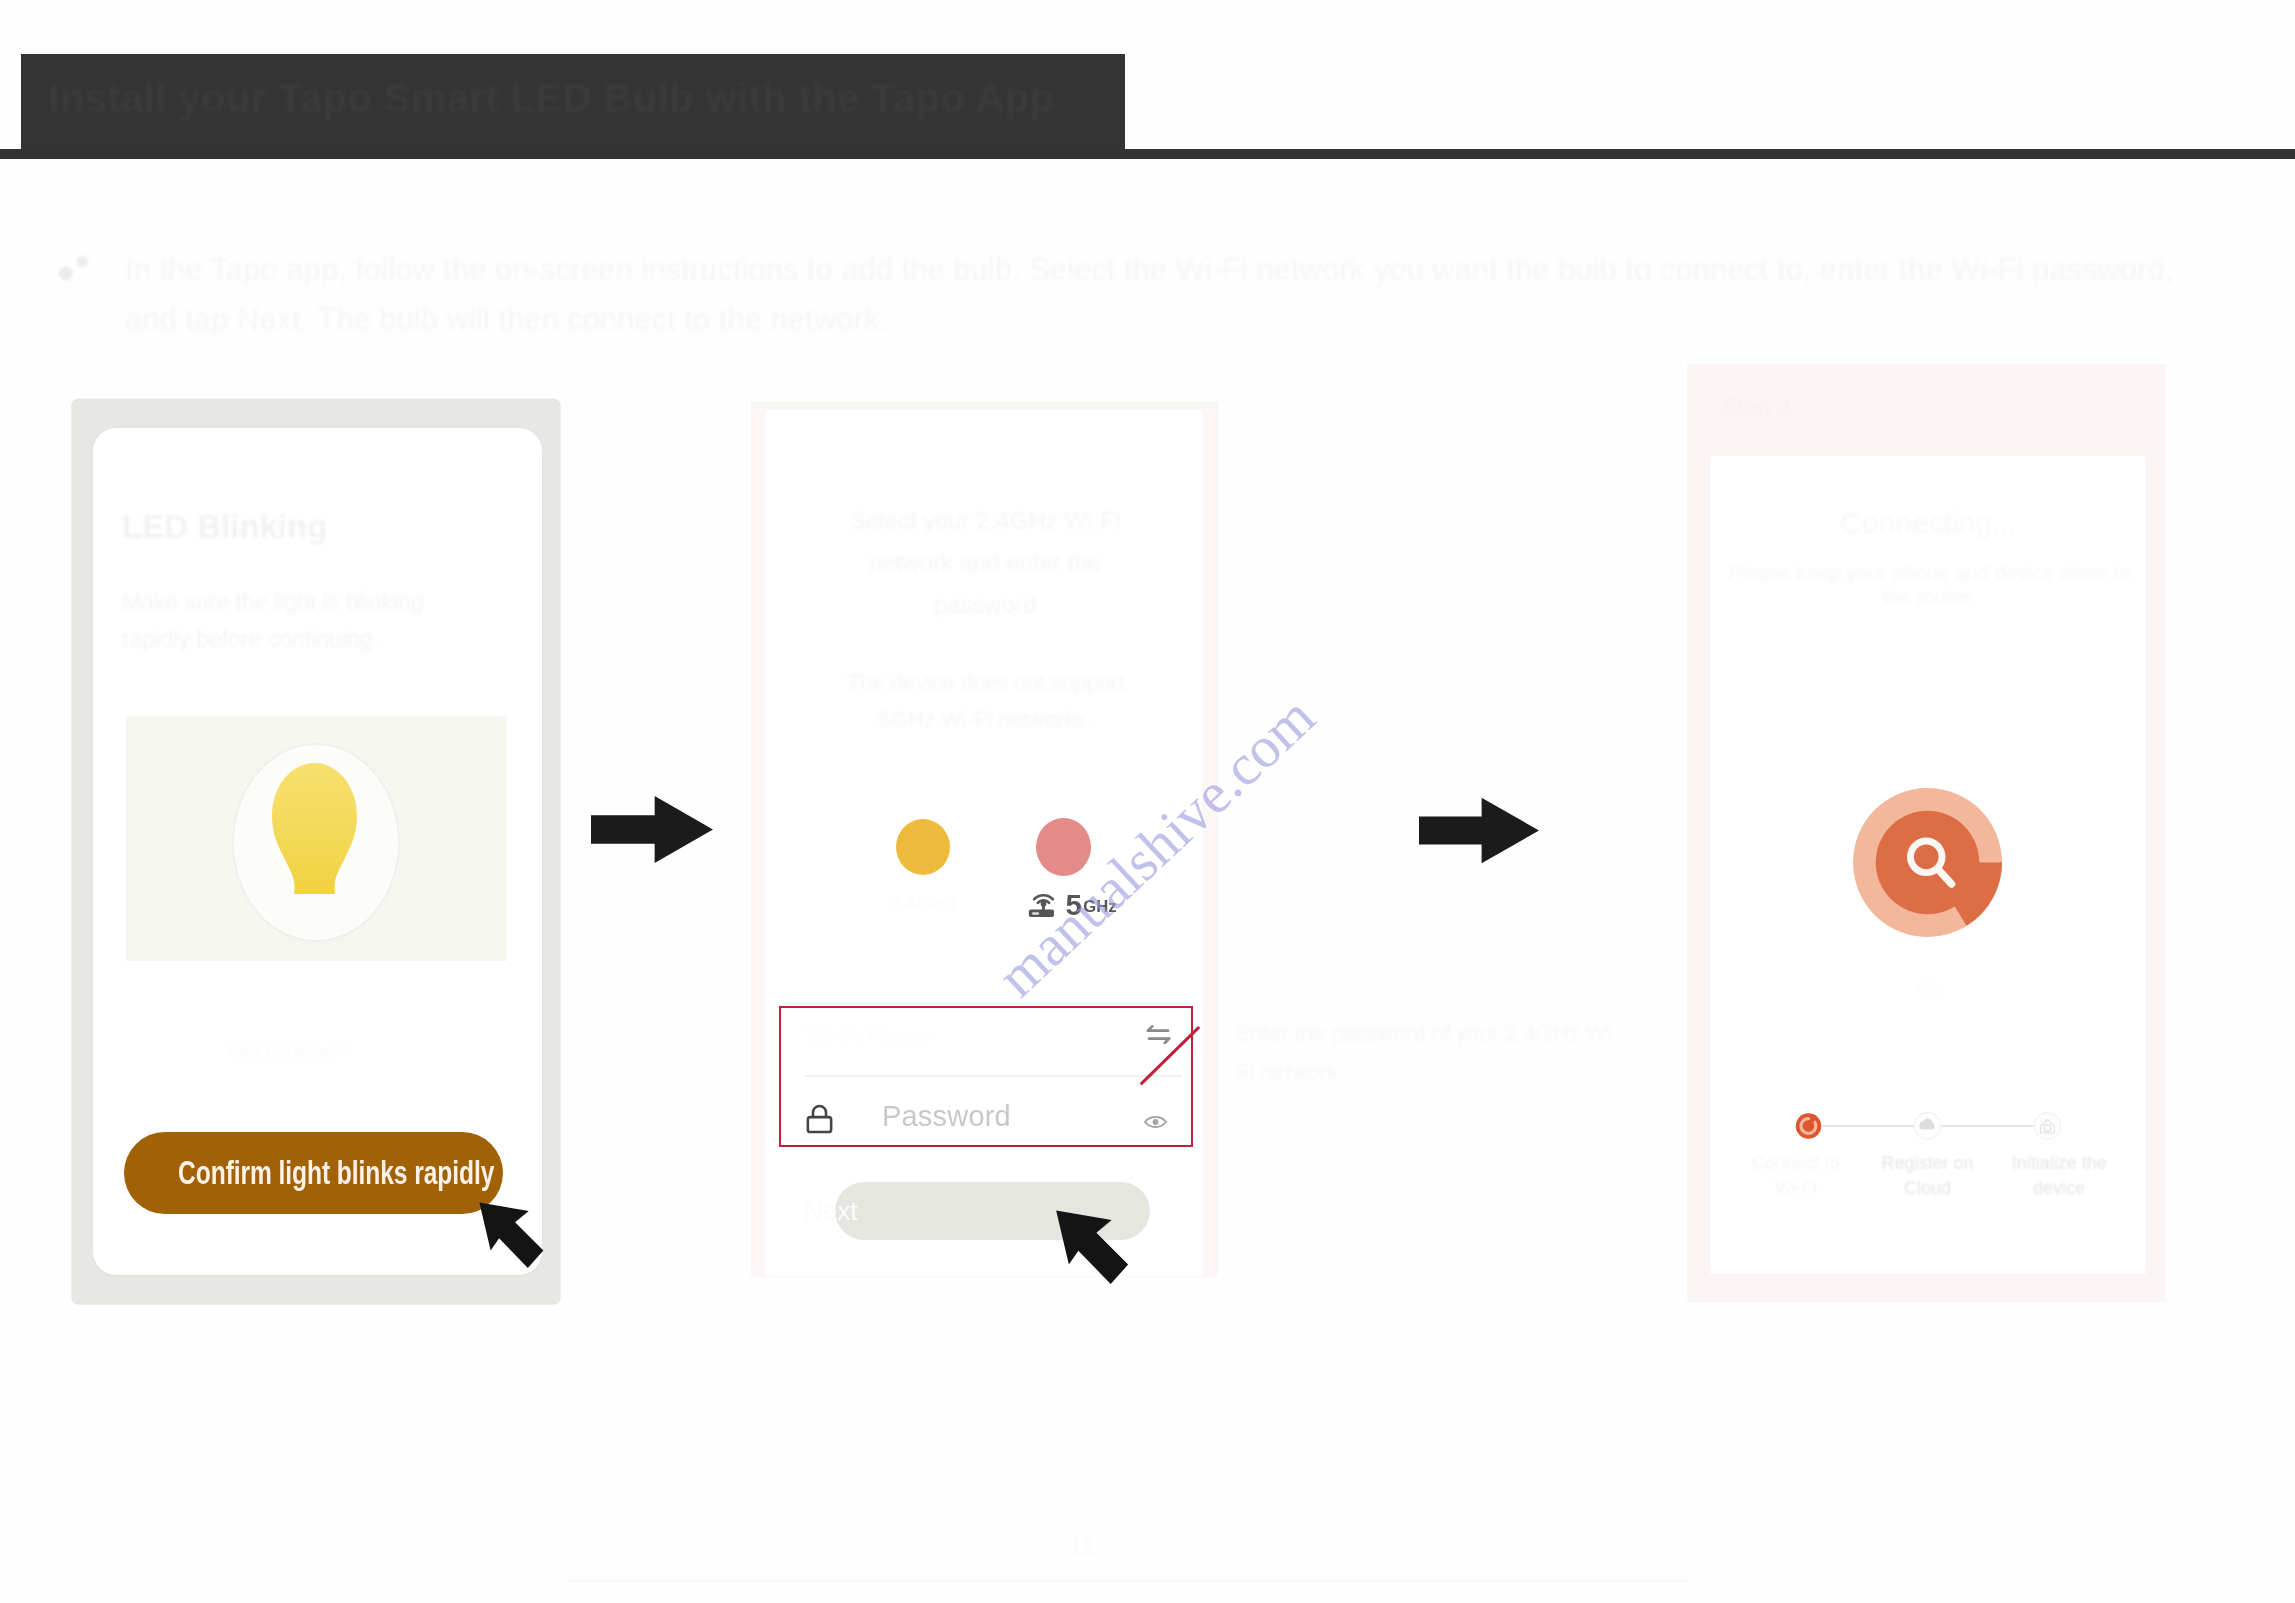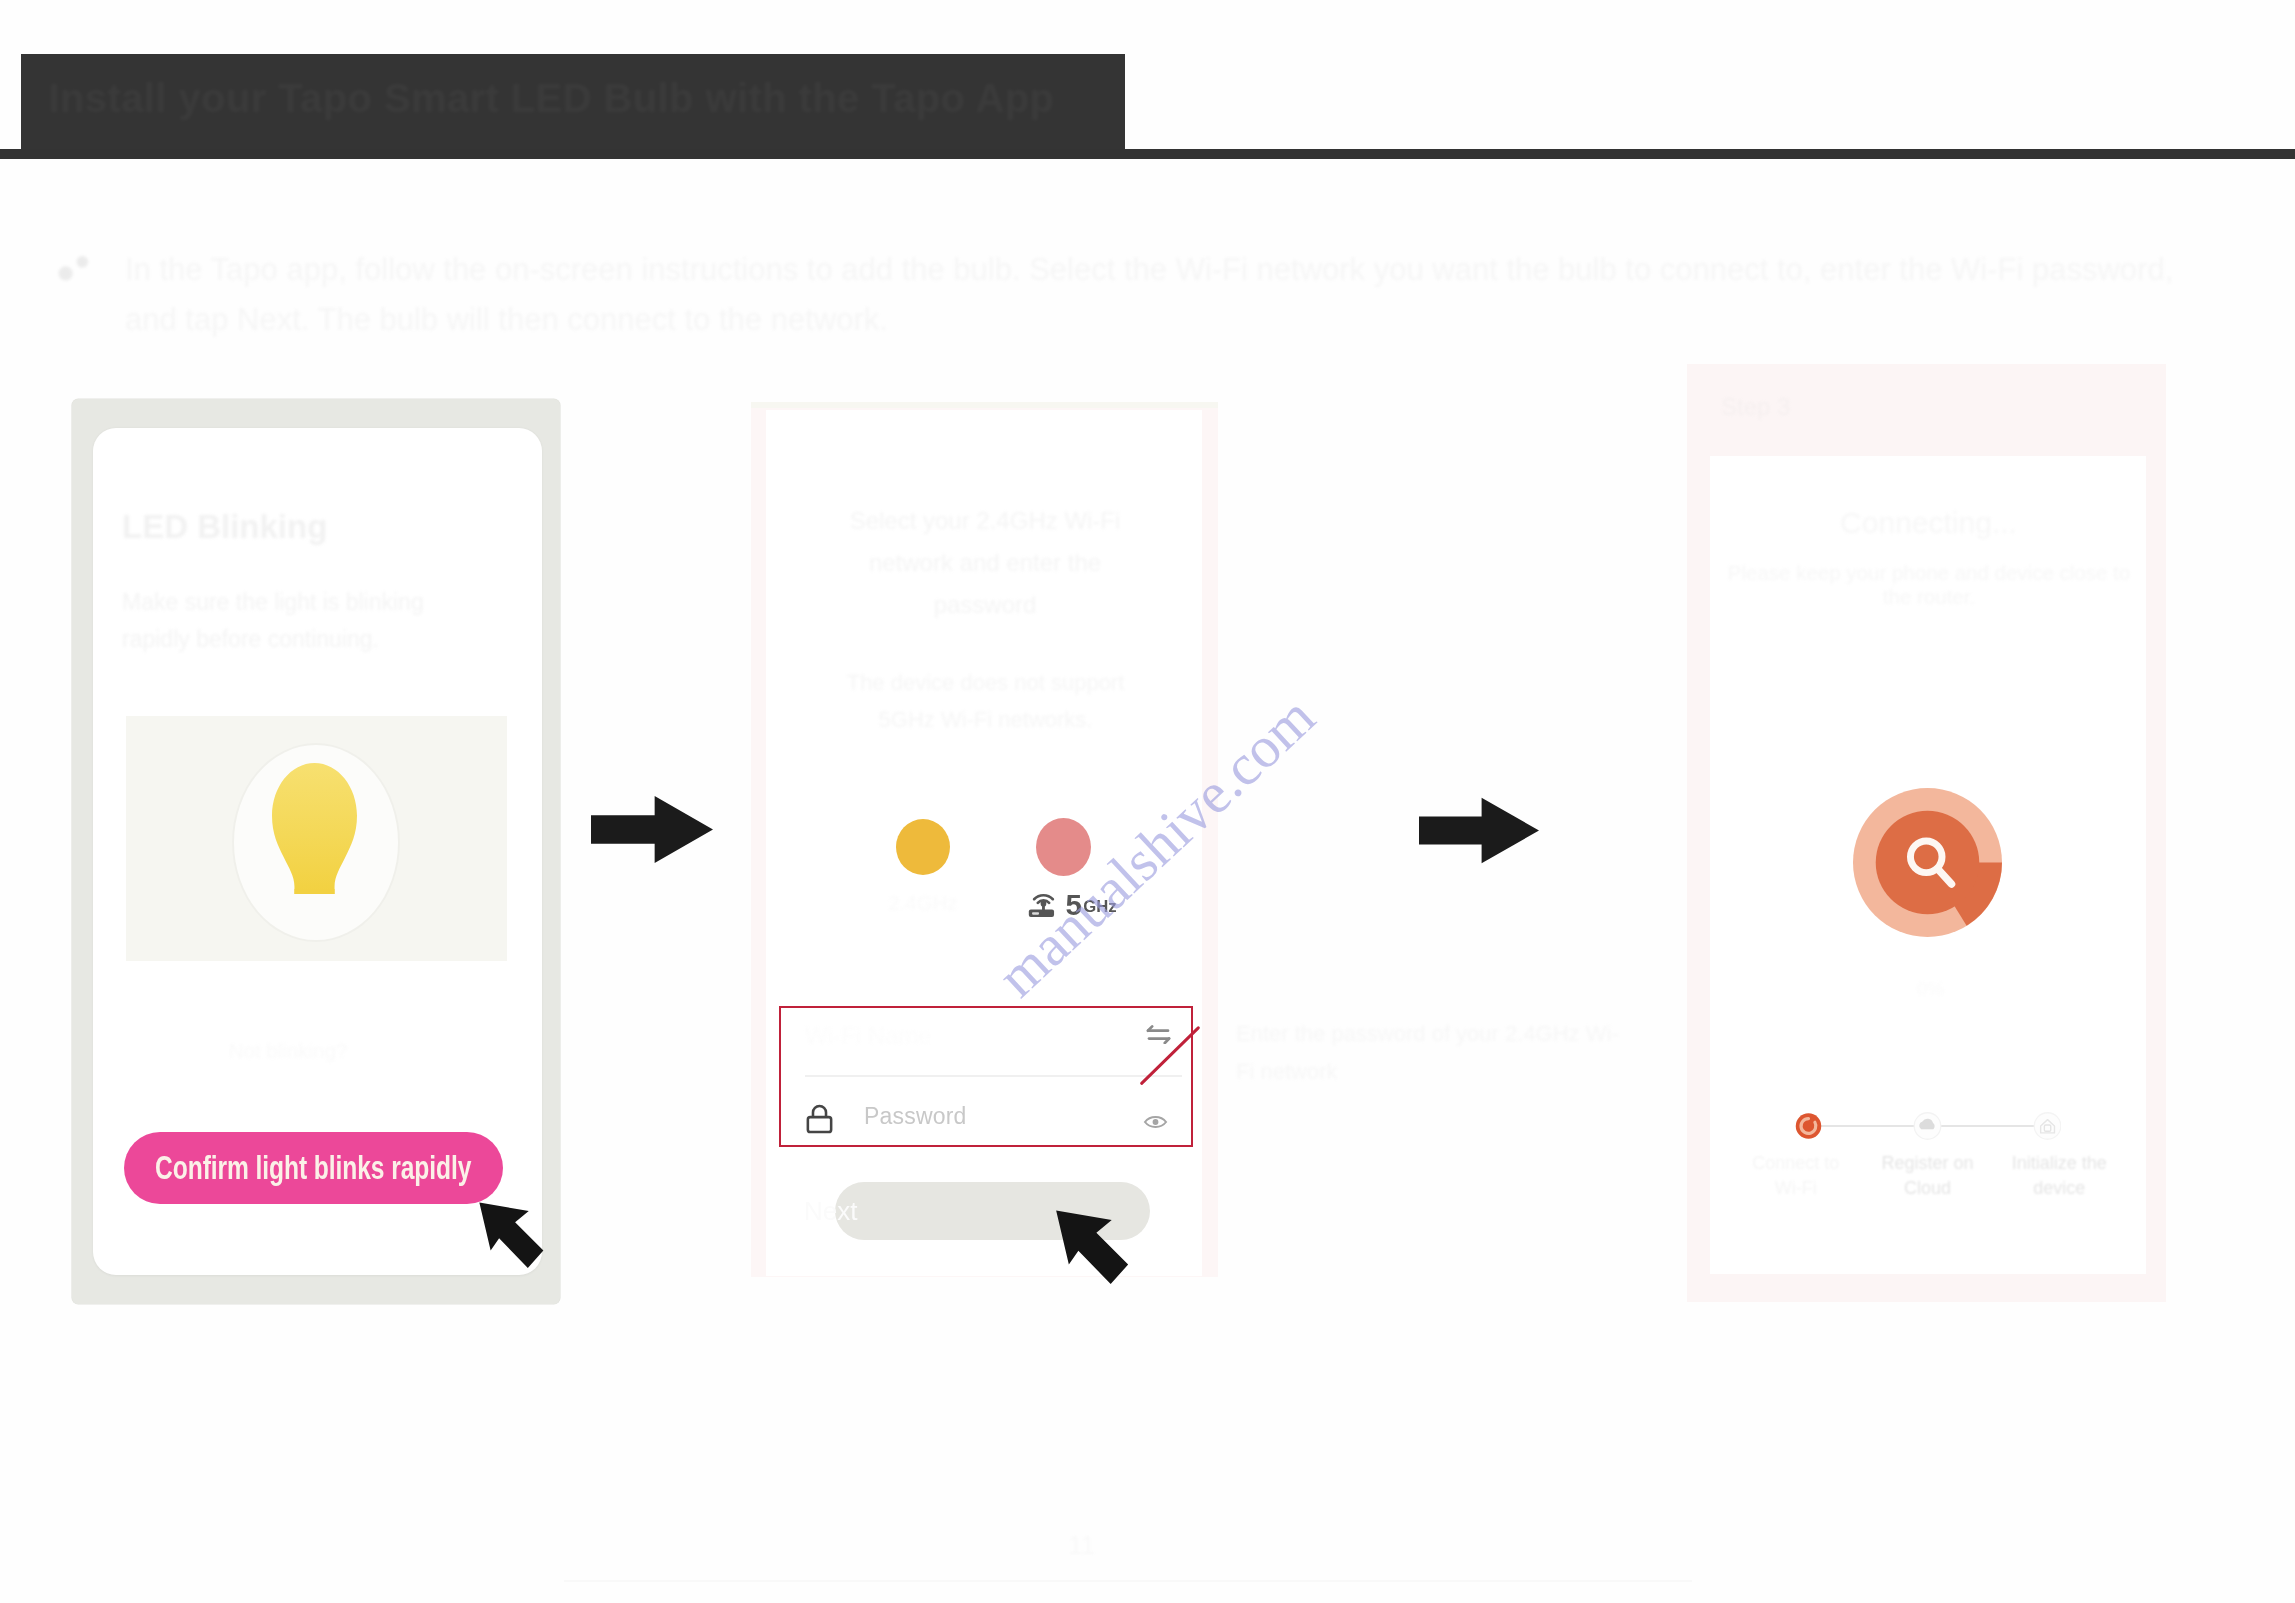--- a/index.html
+++ b/index.html
@@ -34,22 +34,22 @@
 #p1-title{left:122px;top:508px;width:359px;font-size:33px;font-weight:700;
   color:#cccccc;opacity:.26;filter:blur(1.5px);white-space:nowrap;}
 #p1-sub{left:122px;top:584px;width:320px;font-size:23px;line-height:37px;
   color:#d1d1d1;opacity:.24;filter:blur(1.4px);}
 #p1-imgbox{left:126px;top:716px;width:381px;height:245px;background:#f6f6f1;}
 #p1-bulbcircle{left:108px;top:29px;width:164px;height:195px;border-radius:50%;
   background:#fcfcfa;box-shadow:0 0 0 1.9px #f0f0eb;}
 #p1-bulb{left:146px;top:47px;width:85px;height:131px;}
 #p1-hint{left:211px;top:1039px;width:154px;height:23px;opacity:.14;filter:blur(1.5px);
   font-size:20.5px;color:#dadada;text-align:center;}
-#p1-btn{left:124px;top:1132px;width:379px;height:72px;border-radius:42px;
-  background:#ec4899;display:flex;align-items:center;justify-content:center;}
+#p1-btn{left:124px;top:1132px;width:379px;height:82px;border-radius:42px;
+  background:#a16207;display:flex;align-items:center;}
 #p1-btn span{color:#fbf1e8;font-size:33px;font-weight:700;letter-spacing:-0.1px;
   white-space:nowrap;display:inline-block;transform:scaleX(.745);transform-origin:center;}
 
 
 .cursor{position:absolute;}
 
 
 #p2-frame{left:751px;top:402px;width:467px;height:875px;background:#fdf6f6;}
 #p2-screen{left:766px;top:410px;width:436px;height:866px;background:#ffffff;}
 #p2-toprule{left:751px;top:402px;width:467px;height:6.4px;background:#f7f7f1;}
@@ -65,21 +65,21 @@
   color:#dedede;opacity:.15;filter:blur(1.5px);}
 #p2-5ghz{left:1028px;top:891px;display:flex;align-items:flex-end;gap:2.6px;}
 #p2-5ghz .txt{font-size:29.5px;font-weight:700;color:#555555;line-height:.84;}
 #p2-5ghz .sub{font-size:16.7px;font-weight:700;color:#555555;line-height:1.3;margin-left:-1.3px;}
 #p2-redbox{left:779px;top:1006px;width:414px;height:141px;border:2.6px solid #c0213a;}
 #p2-ssidrow{left:805px;top:1016px;width:382px;height:59px;}
 #p2-ssid-text{left:0;top:6.4px;width:282px;font-size:24px;color:#e0e0e0;
   opacity:.09;filter:blur(1.7px);}
 #p2-divider{left:805px;top:1075px;width:377px;height:1.9px;background:#f0f0f0;}
 #p2-pwrow{left:806px;top:1091px;width:378px;height:51px;display:flex;align-items:center;}
-#p2-pw-placeholder{font-size:23px;color:#c8c8c8;margin-left:31px;letter-spacing:0.2px;}
+#p2-pw-placeholder{font-size:29px;color:#c8c8c8;margin-left:49px;letter-spacing:0.2px;}
 #p2-next{left:835px;top:1182px;width:315px;height:58px;border-radius:29px;
   background:#e6e6e1;display:flex;align-items:center;justify-content:flex-start;}
 #p2-next span{color:#fbfbfb;font-size:26px;position:relative;left:-31px;}
 #p2-callout{left:1236px;top:1015px;width:385px;font-size:22px;line-height:38px;
   color:#d8d8d8;opacity:.20;filter:blur(1.5px);}
 
 
 #p3-frame{left:1687px;top:364px;width:479px;height:938px;background:#fcf5f5;}
 #p3-steplabel{left:1721px;top:393px;width:160px;font-size:24px;color:#d6d6d6;
   opacity:.18;filter:blur(1.5px);}

